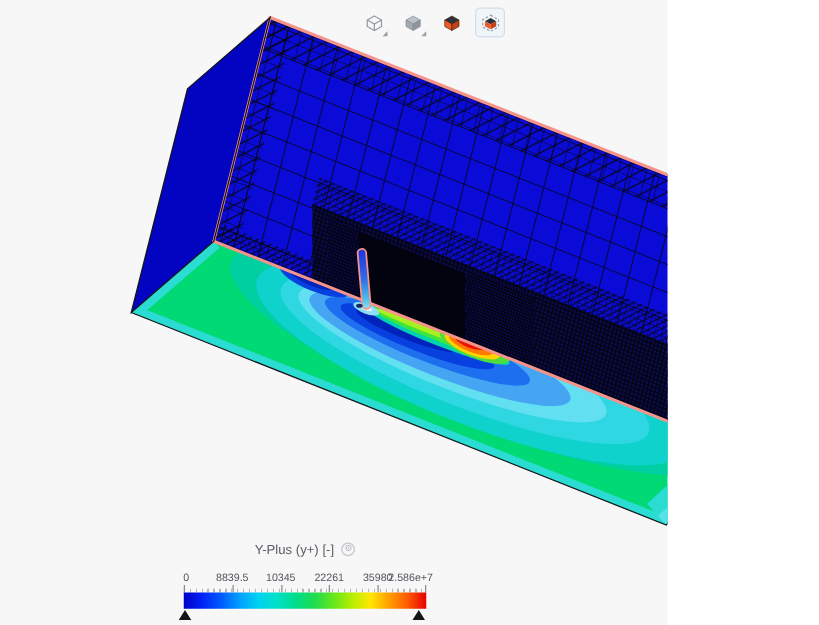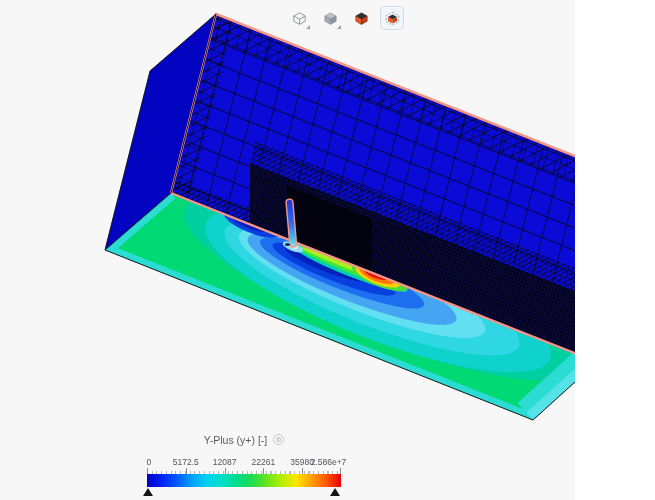--- a/index.html
+++ b/index.html
@@ -1,16 +1,16 @@
 <!DOCTYPE html>
 <html><head>
 <meta charset="utf-8">
 <style>
   html,body{margin:0;padding:0;}
-  #app{position:relative;width:575px;height:500px;background:#f7f7f8;overflow:hidden;
+  #app{position:relative;width:534px;height:500px;background:#f7f7f8;overflow:hidden;
        font-family:"Liberation Sans",sans-serif;}
 
   
   .toolbar{position:absolute;left:287px;top:6px;display:flex;gap:7px;align-items:center;z-index:5;}
   .tool-btn{width:24px;height:24px;display:flex;align-items:center;justify-content:center;
             position:relative;border-radius:4px;cursor:pointer;}
   .tool-btn.selected{background:#f0f5fa;border:1px solid #d3dde7;box-sizing:border-box;}
   .dd-mark{position:absolute;right:1px;bottom:1px;width:0;height:0;
            border-left:4px solid transparent;border-bottom:4px solid #99a0a9;}
 
@@ -176,22 +176,22 @@
     </svg>
   </div>
 
   <div class="legend">
     <div class="legend-title-row">
       <span class="legend-title">Y-Plus (y+) [-]</span>
       <span class="gear-btn">⚙</span>
     </div>
     <div class="legend-ticks">
       <span style="left:1%">0</span>
-      <span style="left:20%">5172.5</span>
-      <span style="left:40%">12087</span>
+      <span style="left:20%">8839.5</span>
+      <span style="left:40%">10345</span>
       <span style="left:60%">22261</span>
       <span style="left:80%">35980</span>
       <span style="left:100%;transform:translateX(-85%)">2.586e+7</span>
     </div>
     <div class="legend-marks">
       <div class="legend-minors"></div>
       <i style="left:0"></i>
         <i style="left:20%"></i>
         <i style="left:40%"></i>
       <i style="left:60%"></i>

